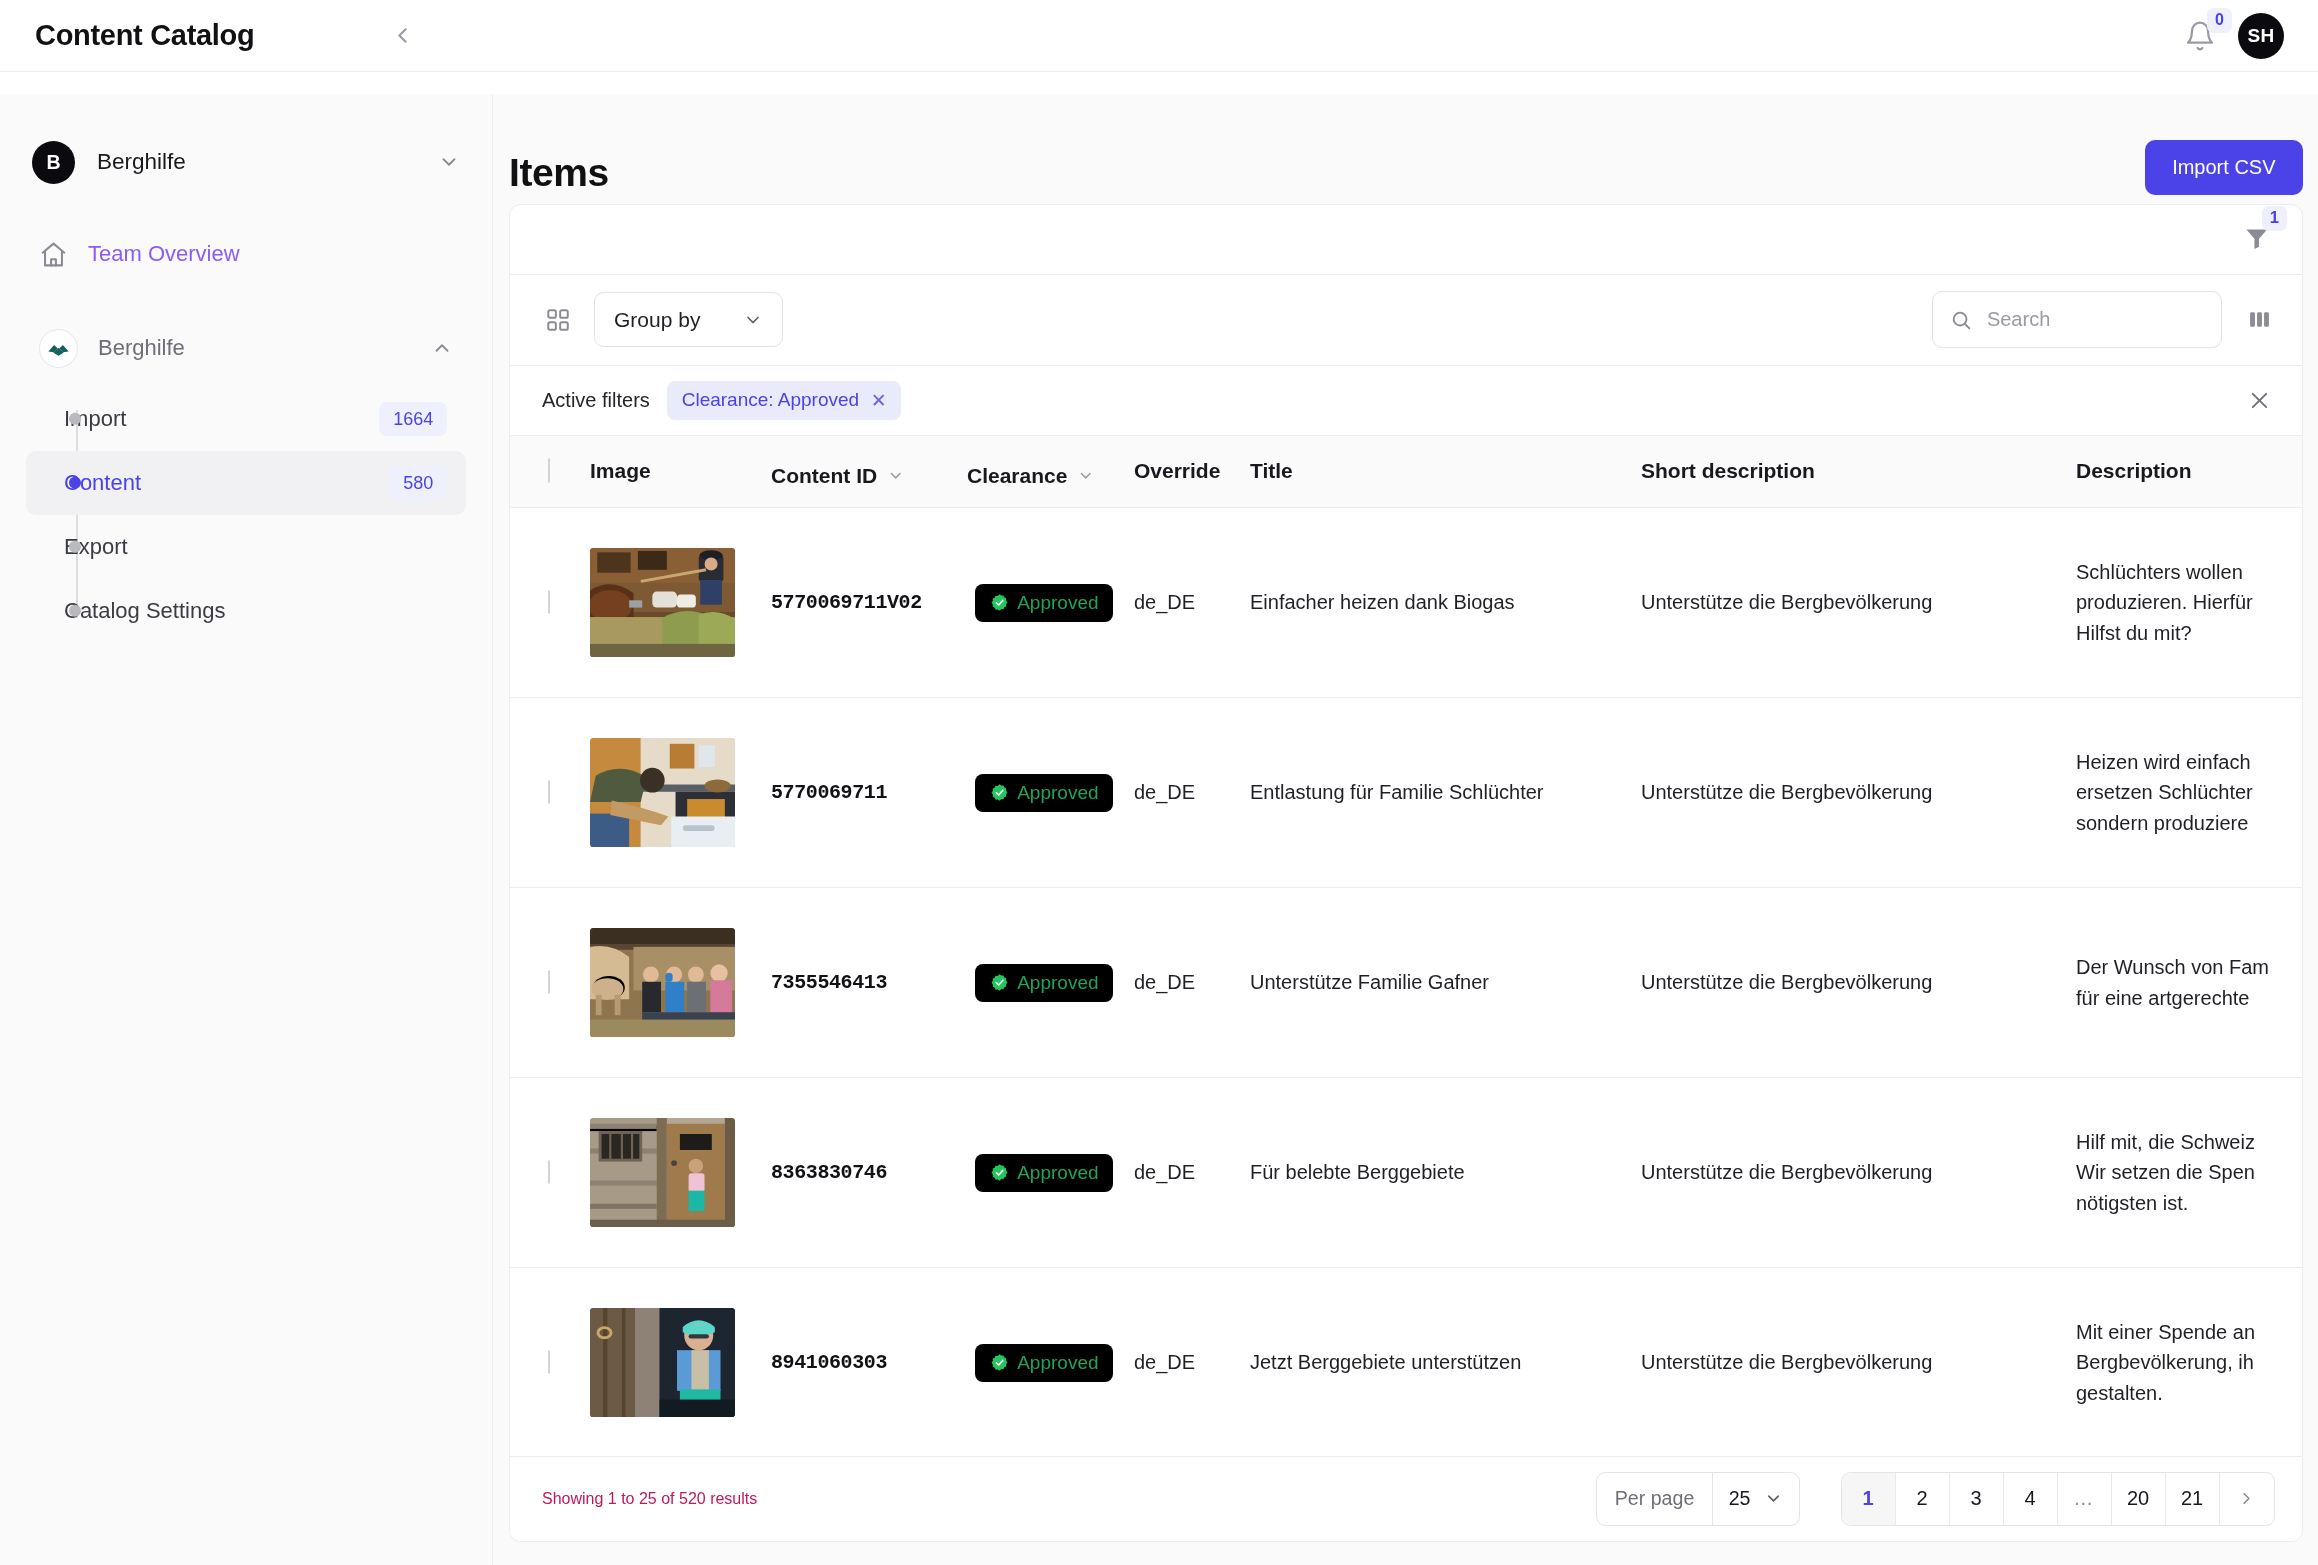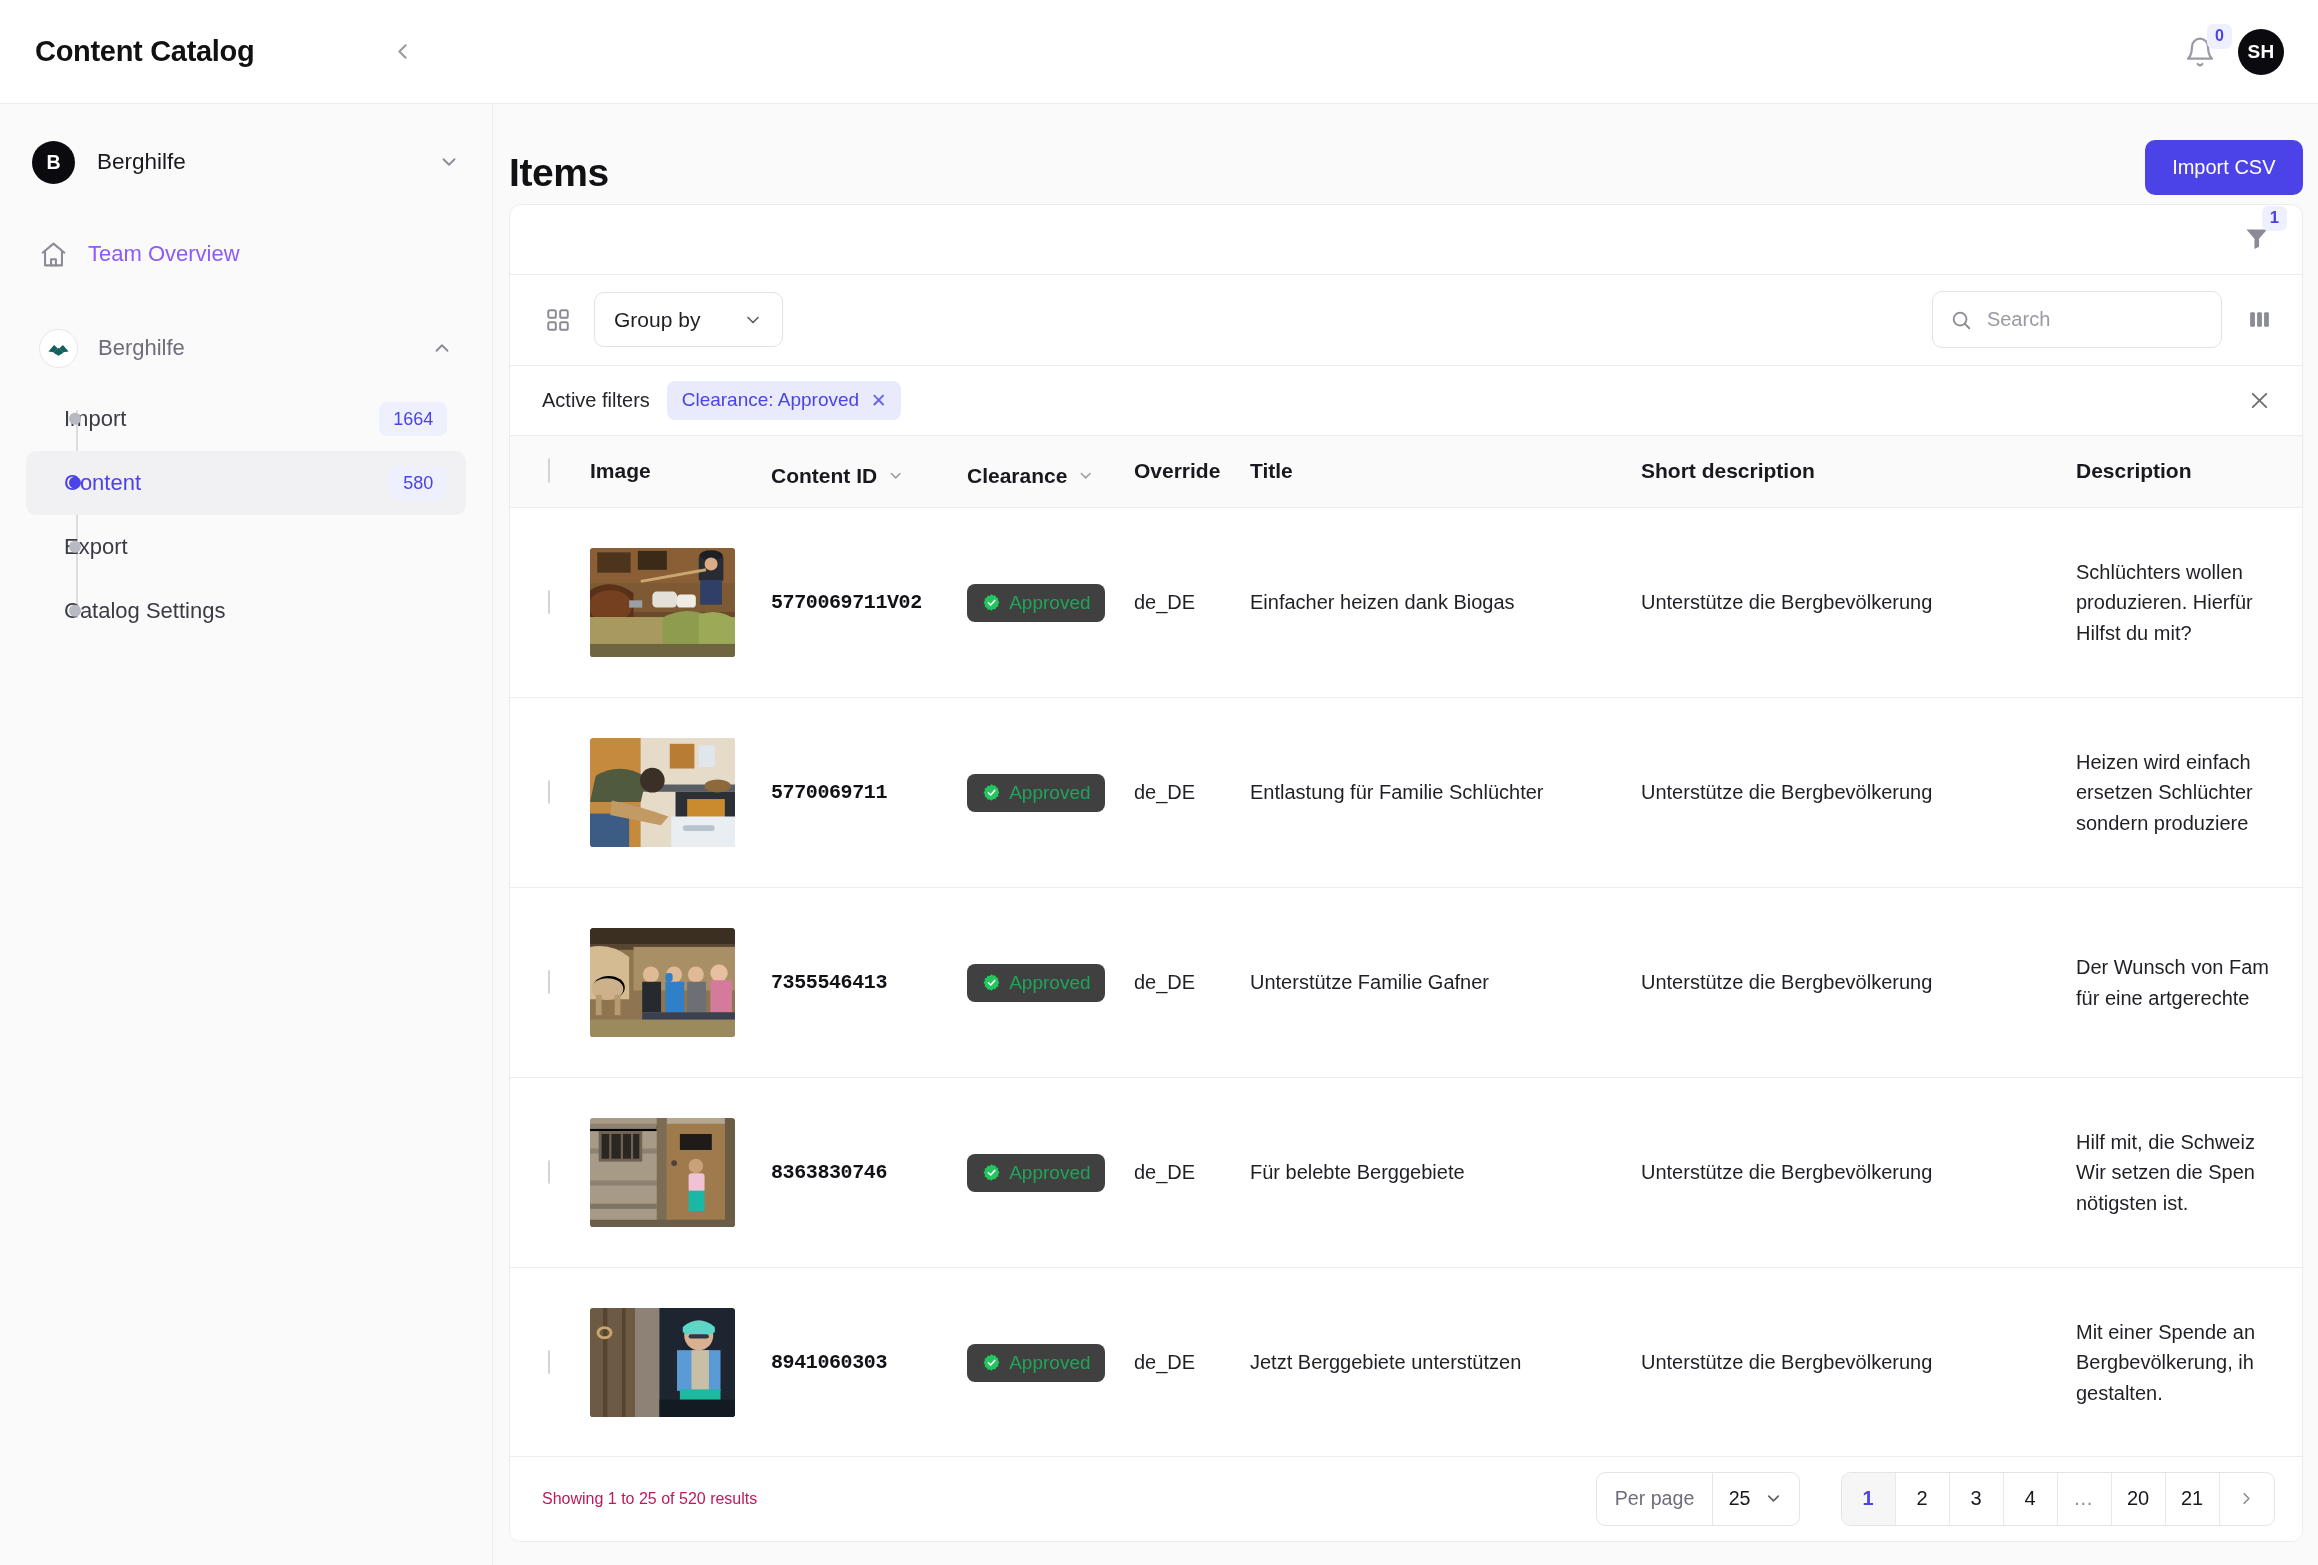--- a/index.html
+++ b/index.html
@@ -7,21 +7,21 @@
     width: 2319px; height: 1565px;
     font-family: "Liberation Sans", sans-serif;
     background: #ffffff;
     overflow: hidden;
     -webkit-font-smoothing: antialiased;
   }
 
   
   .topbar {
     position: absolute; top: 0; left: 0;
-    width: 2319px; height: 104px;
+    width: 2319px; height: 72px;
     background: #ffffff;
     border-bottom: 1.4px solid #ececee;
     display: flex; align-items: center;
     z-index: 20;
   }
   .brand-title {
     margin-left: 35px;
     font-size: 29px; font-weight: 700; color: #111114;
     letter-spacing: -0.3px;
   }
@@ -288,24 +288,25 @@
     width: 145px; height: 109px;
     border-radius: 3.6px;
     overflow: hidden;
     position: relative;
     background: #ded6c8;
   }
   .cid { font-family: "Liberation Mono", monospace; font-size: 20px;
          font-weight: 700; color: #111116; letter-spacing: -0.4px; }
   .badge-approved {
     display: inline-flex; align-items: center; gap: 8.7px;
-    background: #404040; color: #21a45a;
+    background: #000000; color: #21a45a;
     border-radius: 8px;
     font-size: 19px; font-weight: 500;
     padding: 8px 14.5px;
+    margin-left: 8px;
   }
   .ovr { color: #1f1f26; }
   .desc-cell { line-height: 1.53; white-space: pre; }
 
   
   .footer {
     height: 85px;
     border-top: 1.4px solid #ededef;
     display: flex; align-items: center;
     padding: 0 27.5px 0 32px;

